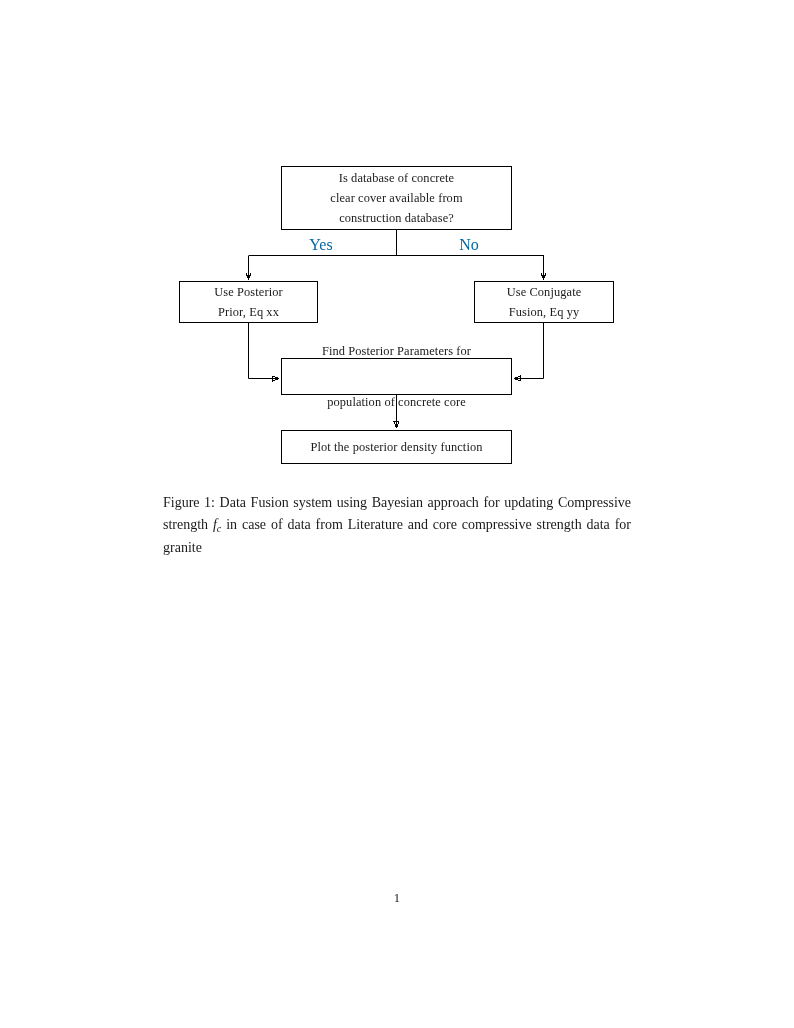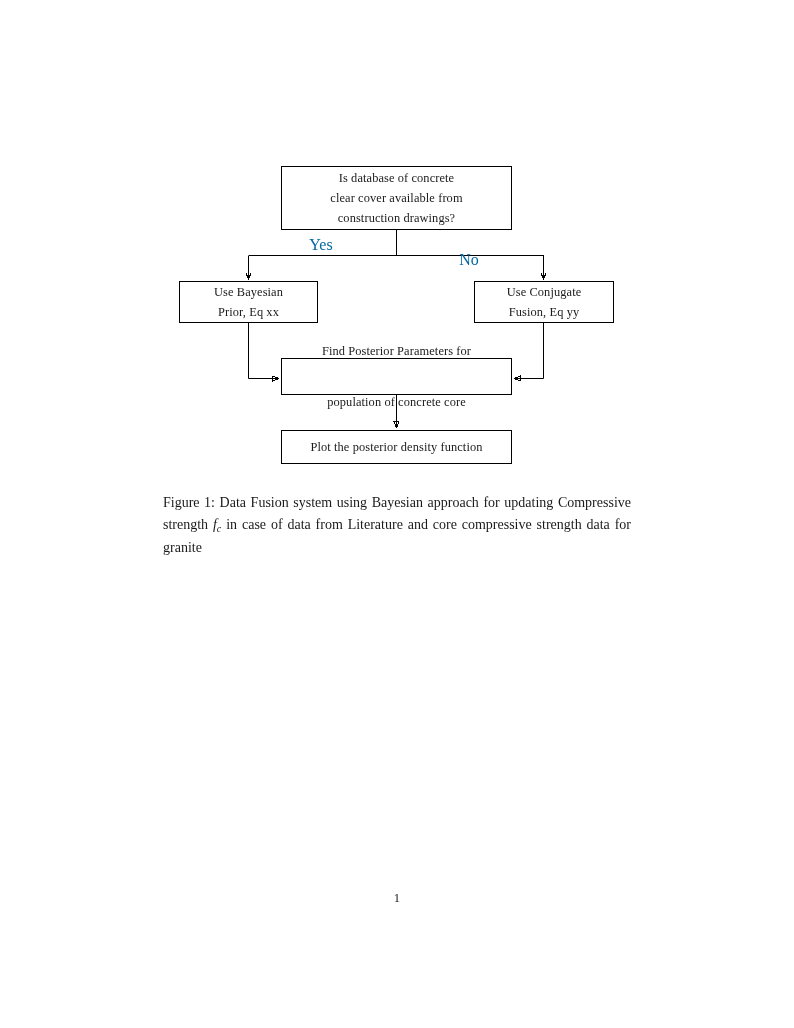--- a/index.html
+++ b/index.html
@@ -60,21 +60,21 @@
   
   .edge-label {
     position: absolute;
     font-size: 16px;
     line-height: 1;
     color: #0369a1;
     white-space: nowrap;
     transform: translateX(-50%);
   }
   #edge-label-yes { left: 321px; top: 237px; }
-  #edge-label-no  { left: 469px; top: 252px; }
+  #edge-label-no  { left: 469px; top: 237px; }
 
   
   .connectors {
     position: absolute;
     left: 0;
     top: 0;
     width: 794px;
     height: 1028px;
     pointer-events: none;
   }
@@ -147,25 +147,25 @@
       <path class="arrowpath" d="M248.5,323 L248.5,378.5 L278.5,378.5" marker-end="url(#arrow)"></path>
 
       <path class="arrowpath" d="M543.5,323 L543.5,378.5 L514.5,378.5" marker-end="url(#arrow)"></path>
 
       <path class="arrowpath" d="M396.5,395 L396.5,427.5" marker-end="url(#arrow)"></path>
     </svg>
 
     <div class="node" id="node-question">
       <span class="ln">Is database of concrete</span>
       <span class="ln">clear cover available from</span>
-      <span class="ln">construction drawings?</span>
+      <span class="ln">construction database?</span>
     </div>
 
     <div class="node" id="node-jeffreys">
-      <span class="ln">Use Bayesian</span>
+      <span class="ln">Use Posterior</span>
       <span class="ln">Prior, Eq xx</span>
     </div>
 
     <div class="node" id="node-conjugate">
       <span class="ln">Use Conjugate</span>
       <span class="ln">Fusion, Eq yy</span>
     </div>
 
     <div class="node" id="node-posterior">
       <span class="ln">Find Posterior Parameters for</span>

